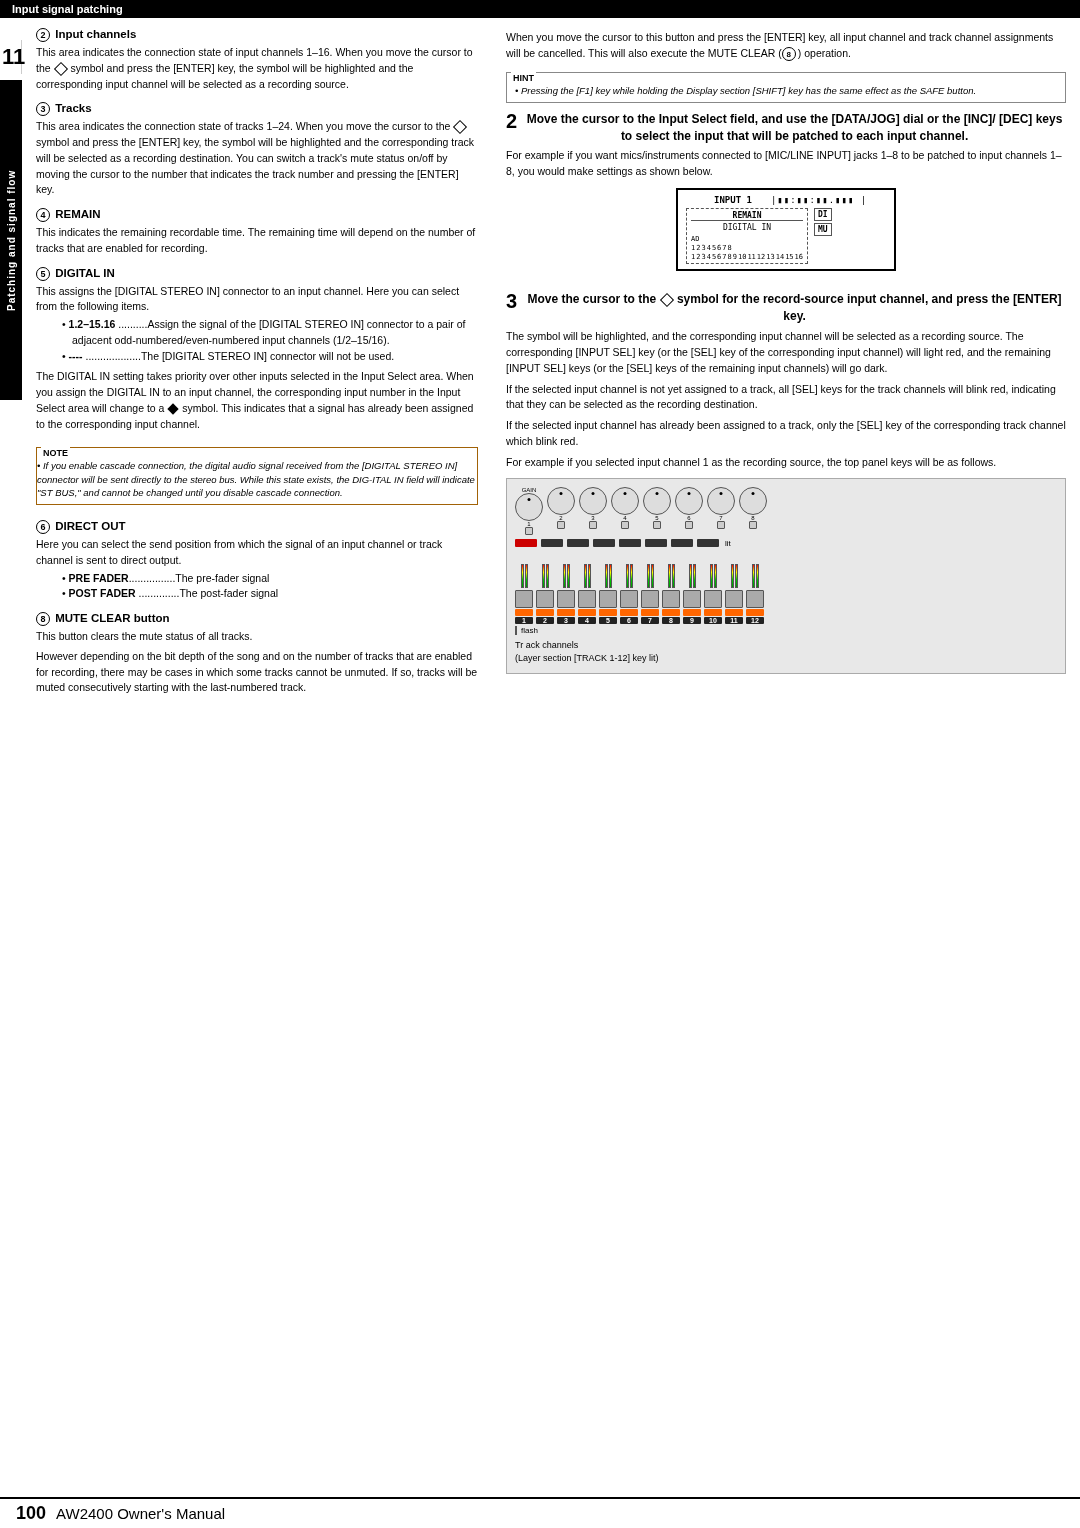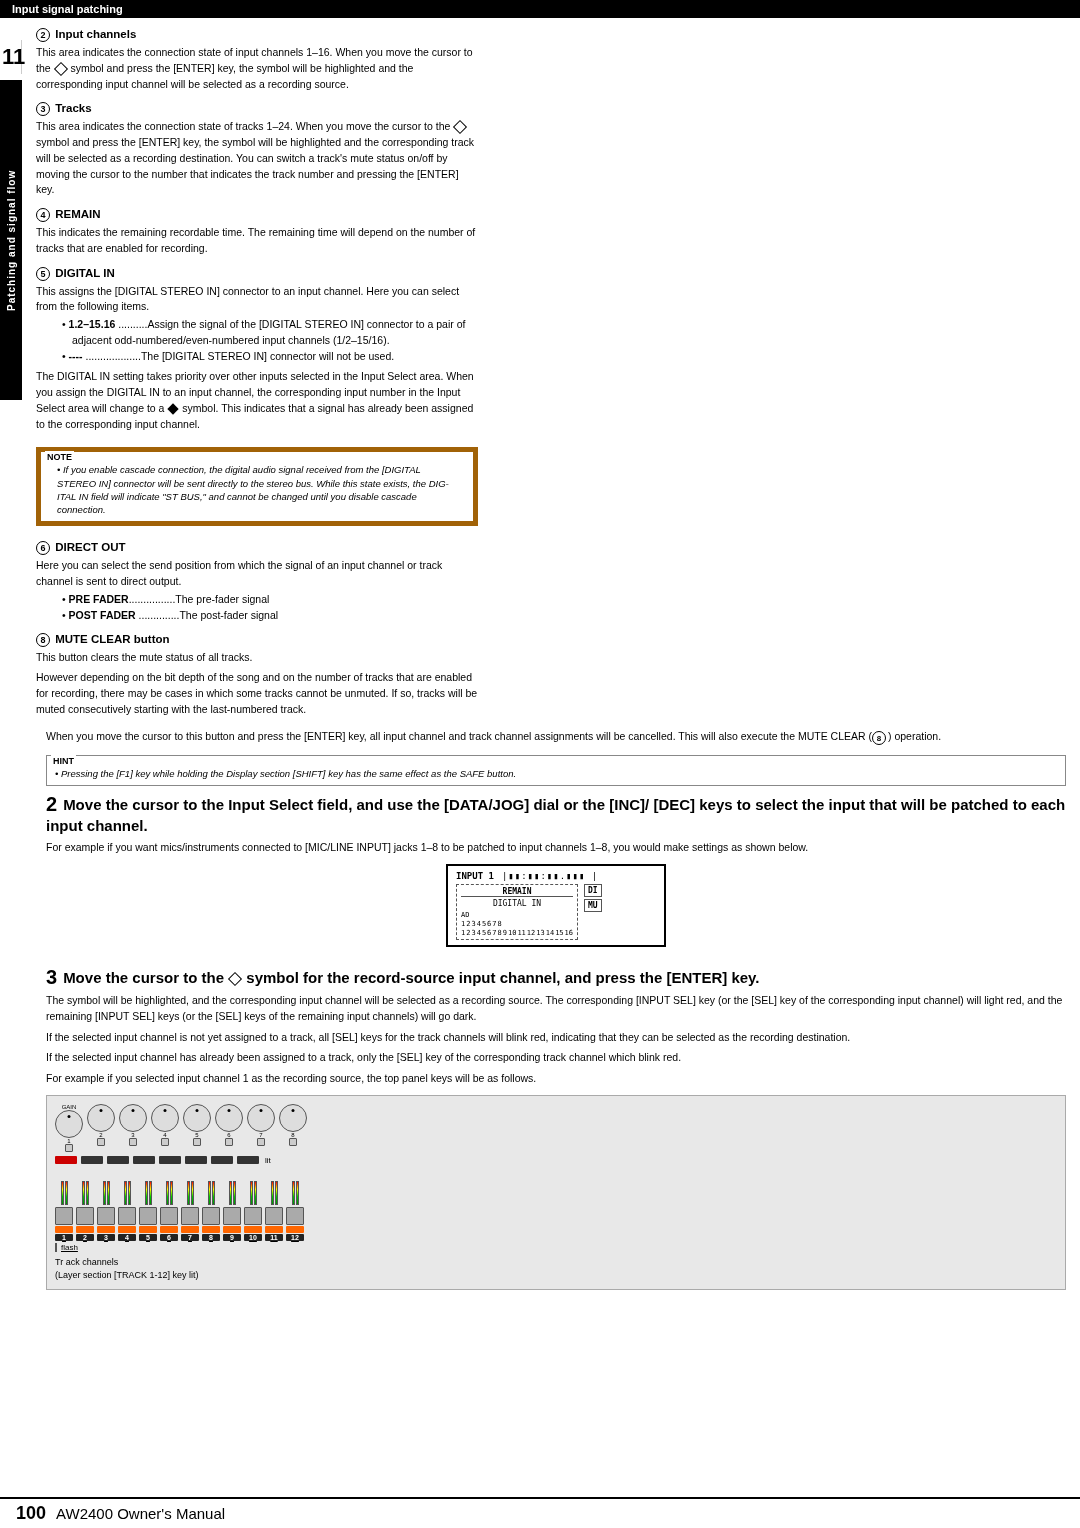--- a/index.html
+++ b/index.html
@@ -54,21 +54,21 @@
       background: #fff;
       color: #000;
       font-size: 22px;
       font-weight: bold;
       text-align: center;
       padding: 4px 2px;
       border-right: 1px solid #ccc;
     }
     .content {
       display: flex;
-      flex-direction: column;
+      flex-direction: row;
       margin-left: 22px;
       padding: 10px 14px 14px 14px;
     }
     .left-col {
       width: 460px;
       padding-right: 18px;
       flex-shrink: 0;
     }
     .right-col {
       flex: 1;
@@ -104,22 +104,22 @@
       padding-left: 16px;
     }
     .bullet-item {
       margin-left: 10px;
       text-indent: -10px;
       padding-left: 10px;
       font-size: 10.5px;
       line-height: 1.5;
     }
     .note-box {
-      border: 5px solid #a16207;
-      padding: 5px 16px;
+      border: 1px solid #a16207;
+      padding: 5px 0;
       margin: 15px 0;
       font-size: 9.5px;
       line-height: 1.4;
       position: relative;
     }
     .note-label {
       position: absolute;
       top: -1px;
       left: 4px;
       background: #fff;
@@ -153,24 +153,25 @@
       font-style: italic;
     }
     .step-num {
       font-size: 20px;
       font-weight: bold;
       float: left;
       margin-right: 6px;
       line-height: 1;
     }
     .step-title {
-      font-size: 15px;
+      font-size: 12px;
       font-weight: bold;
       line-height: 1.4;
       display: block;
+      text-align: center;
     }
     .step-body {
       font-size: 10.5px;
       line-height: 1.5;
       margin-top: 4px;
     }
     .step-block {
       margin-bottom: 12px;
       overflow: hidden;
     }
@@ -361,21 +362,21 @@
 
       <div class="step-block">
         <div style="overflow:hidden;">
           <span class="step-num">2</span>
           <span class="step-title">Move the cursor to the Input Select field, and use the [DATA/JOG] dial or the [INC]/ [DEC] keys to select the input that will be patched to each input channel.</span>
         </div>
         <div class="step-body">For example if you want mics/instruments connected to [MIC/LINE INPUT] jacks 1–8 to be patched to input channels 1–8, you would make settings as shown below.</div>
 
         <div style="margin: 8px 0; display:flex; justify-content:center;">
           <div style="border:2px solid #000; padding:5px 8px; font-family:monospace; font-size:9px; background:#fff; min-width:220px;">
-            <div style="display:flex; gap:8px; margin-bottom:3px; align-items:center;">
+            <div style="display:flex; gap:19px; margin-bottom:3px; align-items:center;margin-left:28px;">
               <span style="font-size:9px;font-weight:bold;">INPUT 1</span>
               <span style="font-size:9px; font-family:monospace; letter-spacing:1px;">|▮▮:▮▮:▮▮.▮▮▮  |</span>
             </div>
             <div style="display:flex; gap:6px;">
               <div style="border:1px dashed #555; padding:2px 4px; min-width:80px;">
                 <div style="font-size:8px; text-align:center; font-weight:bold; border-bottom:1px solid #555; margin-bottom:2px;">REMAIN</div>
                 <div style="font-size:8px; text-align:center;">DIGITAL IN</div>
                 <div style="display:flex; gap:1px; margin-top:3px;">
                   <span style="font-size:7px;">AD</span>
                 </div>
@@ -520,21 +521,21 @@
               <div style="width:22px; height:8px; background:#333; border-radius:1px;"></div>
               <div style="width:22px; height:8px; background:#333; border-radius:1px;"></div>
               <div style="width:22px; height:8px; background:#333; border-radius:1px;"></div>
               <div style="width:22px; height:8px; background:#333; border-radius:1px;"></div>
               <div style="width:22px; height:8px; background:#333; border-radius:1px;"></div>
             </div>
             <div style="font-size:8px; margin-top:0px;">lit</div>
           </div>
 
           <div style="display:flex; align-items:flex-start; gap:6px; margin-top:4px;">
-            <div style="width:100%;text-decoration:underline;">
+            <div style="width:100%;">
 
               <div style="display:flex; gap:4px; margin-bottom:2px;">
 
                 <div style="display:flex; gap:3px;">
                   <div style="display:flex; flex-direction:column; align-items:center;">
                     <div style="display:flex; gap:1px; margin-bottom:2px;">
                       <div style="width:3px; height:24px; background: linear-gradient(to top, #090, #0c0, #ff0, #f00); border:1px solid #555;"></div>
                       <div style="width:3px; height:24px; background: linear-gradient(to top, #090, #0c0, #ff0, #f00); border:1px solid #555;"></div>
                     </div>
                     <div style="width:18px; height:18px; background:#aaa; border:1px solid #555; border-radius:1px;"></div>

